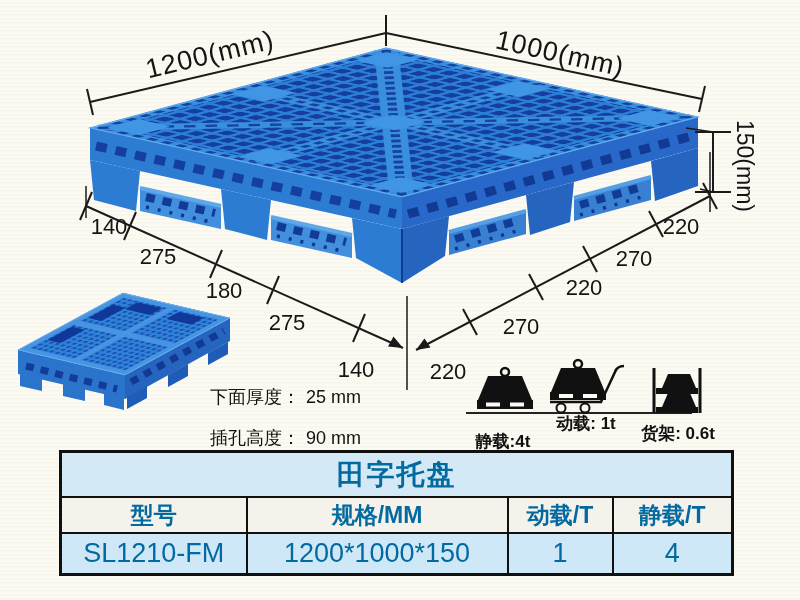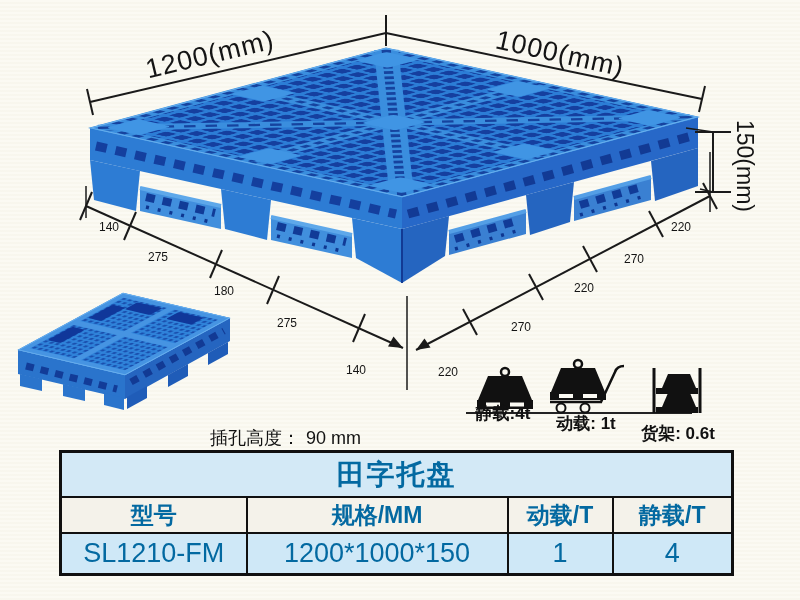--- a/index.html
+++ b/index.html
@@ -8,21 +8,21 @@
     position:relative;width:800px;height:600px;overflow:hidden;
     background:repeating-linear-gradient(180deg,#fbfaf3 0px,#fbfaf3 2px,#f5f3e8 3px,#fbfaf3 4px);
   }
   .abs{position:absolute;}
   svg{display:block;}
   .dim-label{
     position:absolute;color:#141414;white-space:nowrap;
     transform:translate(-50%,-50%);line-height:1;
   }
   .dim-big{font-size:27px;letter-spacing:1px;}
-  .dim-num{font-size:12px;}
+  .dim-num{font-size:22px;}
   .note-line{position:absolute;color:#111;font-size:18px;white-space:nowrap;font-weight:500;}
   .note-line .v{margin-left:6px;}
   .load-label{
     position:absolute;color:#111;font-size:17px;font-weight:600;white-space:nowrap;
     transform:translate(-50%,0);
   }
   table.spec{
     position:absolute;left:59px;top:450px;width:672px;
     border-collapse:collapse;border:3px solid #101010;table-layout:fixed;
     color:#0369a1;
@@ -226,25 +226,28 @@
   <div class="dim-label dim-num" style="left:224px;top:291px;">180</div>
   <div class="dim-label dim-num" style="left:287px;top:323px;">275</div>
   <div class="dim-label dim-num" style="left:356px;top:370px;">140</div>
 
   <div class="dim-label dim-num" style="left:681px;top:227px;">220</div>
   <div class="dim-label dim-num" style="left:634px;top:259px;">270</div>
   <div class="dim-label dim-num" style="left:584px;top:288px;">220</div>
   <div class="dim-label dim-num" style="left:521px;top:327px;">270</div>
   <div class="dim-label dim-num" style="left:448px;top:372px;">220</div>
 
+  <div class="note-line" style="left:210px;top:385px;">
+    <span>下面厚度：</span><span class="v">25 mm</span>
+  </div>
   <div class="note-line" style="left:210px;top:426px;">
     <span>插孔高度：</span><span class="v">90 mm</span>
   </div>
 
-  <div class="load-label" style="left:503px;top:402px;">静载:4t</div>
+  <div class="load-label" style="left:503px;top:430px;">静载:4t</div>
   <div class="load-label" style="left:586px;top:412px;">动载: 1t</div>
   <div class="load-label" style="left:678px;top:422px;">货架: 0.6t</div>
 
   <table class="spec">
     <colgroup>
         <col style="width:186px">
         <col style="width:261px">
         <col style="width:105px">
         <col style="width:120px">
       </colgroup>

